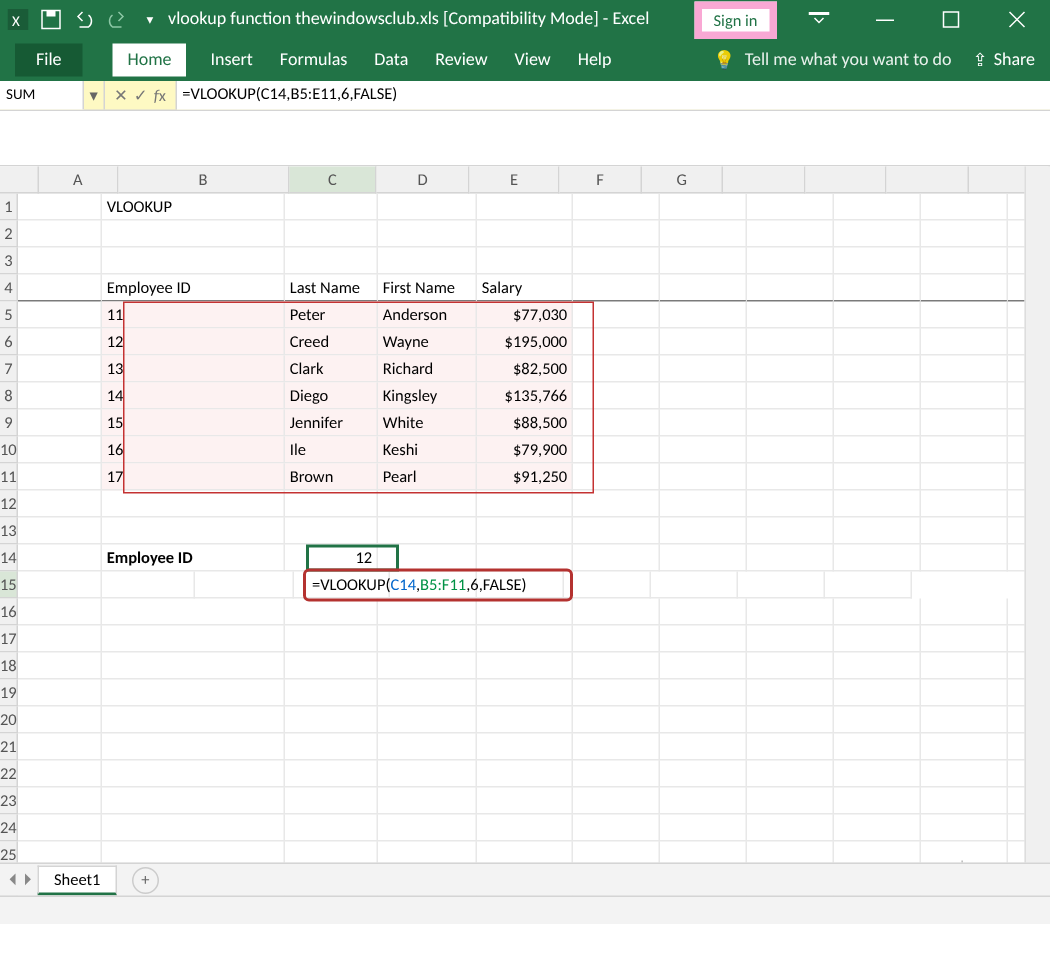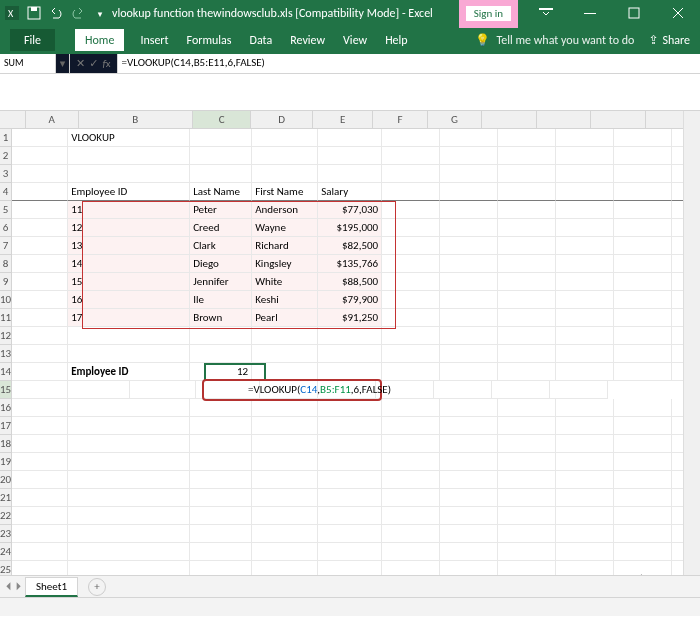--- a/index.html
+++ b/index.html
@@ -3,35 +3,35 @@
 <meta charset="utf-8">
 <style>
 * { margin: 0; padding: 0; box-sizing: border-box; font-family: "Segoe UI", Calibri, Arial, sans-serif; }
 body { width: 700px; height: 637px; background: #fff; overflow: hidden; font-size: 12px; }
 
 
 .title-bar { height: 26px; background: #217346; display: flex; align-items: center; color: #fff; }
 .title-bar .qat { display: flex; gap: 6px; padding: 0 4px; align-items: center; }
 .qat .icon { width: 16px; height: 16px; display: inline-flex; align-items: center; justify-content: center; }
 .title-text { flex: 1; text-align: left; font-size: 12px; }
-.signin-btn { background: #fff; color: #217346; padding: 1px 8px; font-size: 11px; border: 7px solid #f9a8d4; margin-right: 6px; cursor: pointer; }
+.signin-btn { background: #fff; color: #217346; padding: 1px 8px; font-size: 11px; border: 5px solid #f9a8d4; margin-right: 6px; cursor: pointer; }
 .window-ctl { display: flex; gap: 0; }
 .window-ctl div { width: 44px; height: 26px; display: flex; align-items: center; justify-content: center; }
 
 
 .ribbon { height: 28px; background: #217346; display: flex; align-items: center; padding: 0 10px; color: #fff; font-size: 12px; gap: 14px; }
 .ribbon .tab { padding: 4px 2px; cursor: pointer; }
 .ribbon .tab.file { background: #165a34; padding: 4px 14px; margin-right: 6px; }
 .ribbon .tab.home { background: #fff; color: #217346; padding: 4px 10px; }
 .ribbon .spacer { flex: 1; }
 .ribbon .tellme { display: flex; align-items: center; gap: 6px; opacity: .9; }
 .share { display: flex; align-items: center; gap: 4px; }
 
 
-.fx-row { height: 20px; border-bottom: 1px solid #d4d4d4; display: flex; align-items: stretch; background: #0f172a; font-size: 11px; }
+.fx-row { height: 20px; border-bottom: 1px solid #d4d4d4; display: flex; align-items: stretch; background: #fef9c3; font-size: 11px; }
 .name-box { width: 56px; border-right: 1px solid #d4d4d4; background: #fff; padding: 2px 4px; font-size: 10px; }
 .name-dd { width: 14px; border-right: 1px solid #d4d4d4; display: flex; align-items: center; justify-content: center; color: #666; }
 .fx-tools { border-right: 1px solid #d4d4d4; display: flex; align-items: center; gap: 4px; padding: 0 6px; color: #777; }
 .fx-text { flex: 1; background: #fff; padding: 2px 4px; }
 .fx-expand { height: 37px; background: #fff; border-bottom: 1px solid #d4d4d4; }
 
 
 .sheet-area { position: relative; background: #fff; }
 .corner { position: absolute; left: 0; top: 0; width: 26px; height: 18px; background: #f0f0f0; border-right: 1px solid #d4d4d4; border-bottom: 1px solid #d4d4d4; }
 .col-head-row { display: flex; margin-left: 26px; height: 18px; }
@@ -556,21 +556,21 @@
           <div class="cell col-rest"></div>
           <div class="cell col-rest"></div>
           <div class="cell col-rest"></div>
         </div>
       </div>
   </div>
 
   <div class="range-border" style="left:82px; top:90px; width:314px; height:128px;"></div>
   <div class="sel-border" style="left:204px; top:252px; width:62px; height:18px;"></div>
   <div class="edit-border" style="left:202px; top:268px; width:180px; height:22px;"></div>
-  <div class="formula-span" style="left:208px; top:272px;margin-left:40px;">
+  <div class="formula-span" style="left:208px; top:272px;">
     <span class="c0">=VLOOKUP(</span>
     <span class="f1">C14</span>
     <span class="c0">,</span>
     <span class="f2">B5:F11</span>
     <span class="c0">,6,FALSE)</span>
   </div>
 
   <div class="scrollbar-v"></div>
   <div class="watermark">wsxdn.com</div>
 

